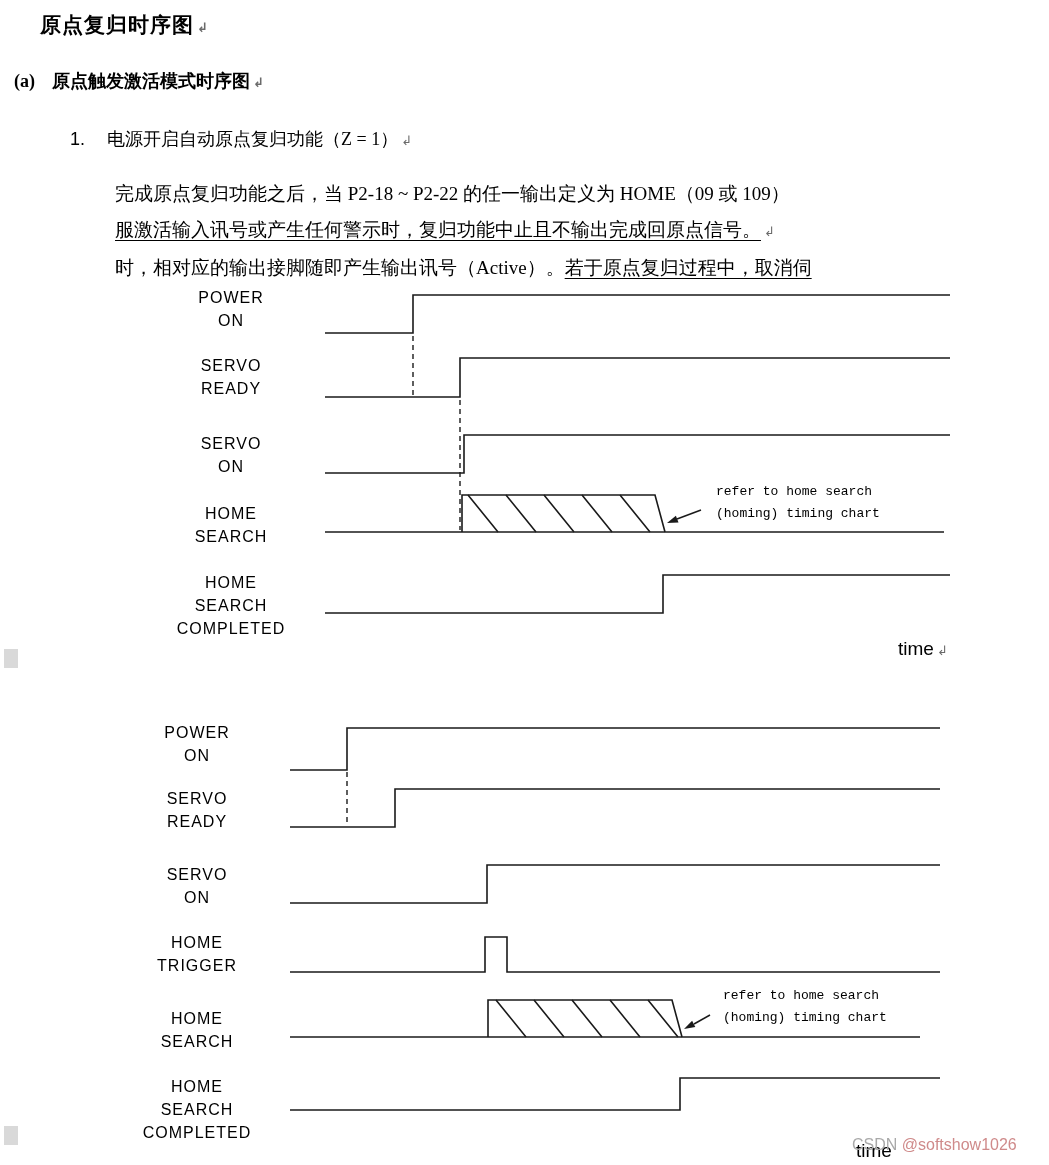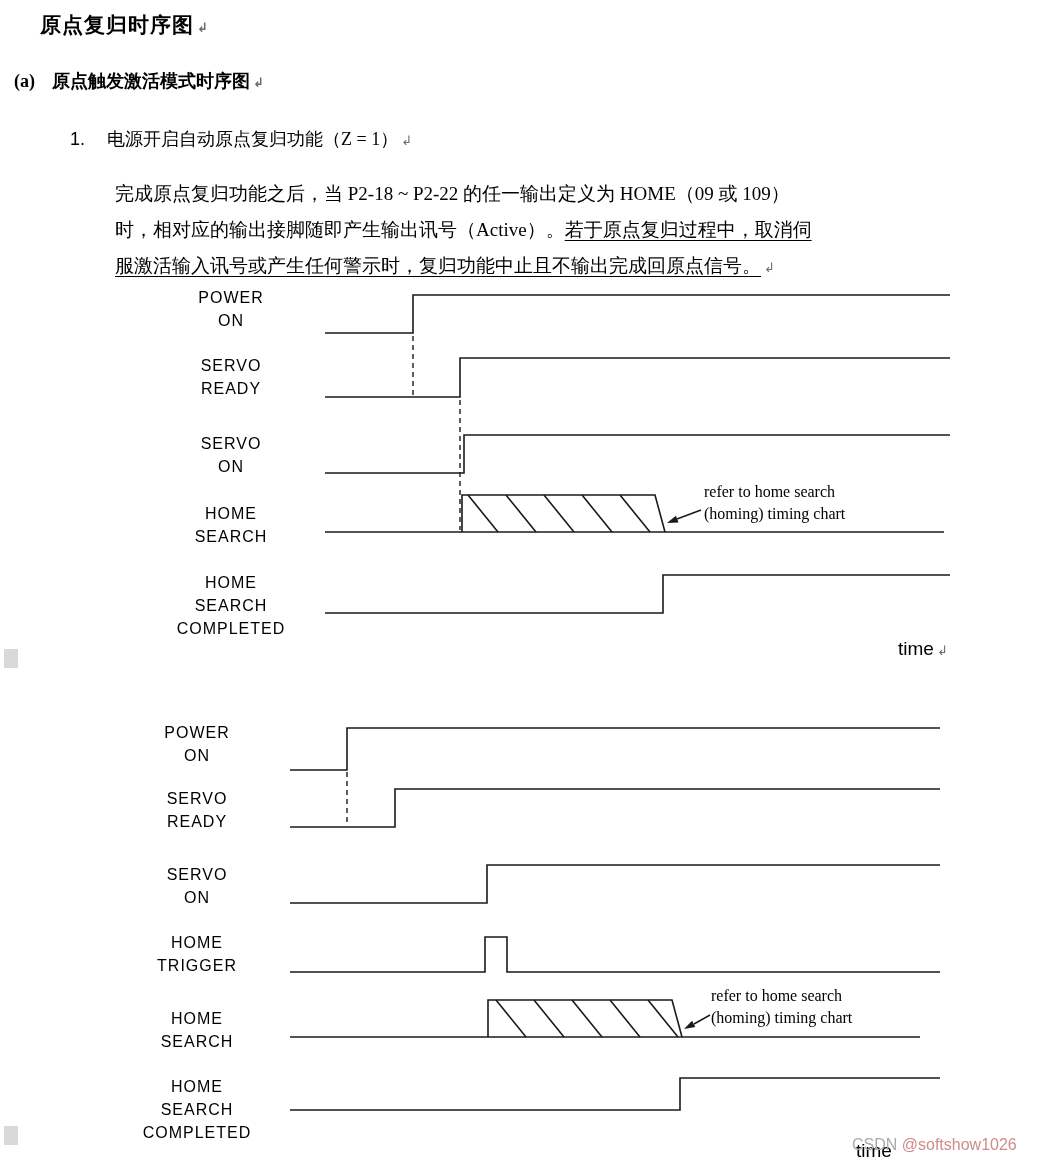--- a/index.html
+++ b/index.html
@@ -10,21 +10,21 @@
   .h2{font-size:18px;font-weight:bold;}
   .numline{font-size:18px;}
   .marker{display:inline-block;}
   .marker-a{width:38px;font-weight:bold;}
   .marker-n{width:37px;font-family:"Liberation Sans","DejaVu Sans",sans-serif;}
   .body-text{font-size:19px;line-height:36px;}
   .u{text-decoration:underline;text-underline-offset:4px;}
   .eol{color:#6a6a6a;font-size:13px;margin-left:3px;font-family:"DejaVu Sans",sans-serif;}
   .sig-label{font-family:"Liberation Sans","DejaVu Sans",sans-serif;font-size:16px;
              line-height:23px;text-align:center;letter-spacing:1px;width:160px;}
-  .ann{font-family:Liberation Serif, serif;font-size:16px;line-height:22px;}
+  .ann{font-family:Liberation Mono, monospace;font-size:13px;line-height:22px;margin-left:12px;}
   .time{font-family:"Liberation Sans","DejaVu Sans",sans-serif;font-size:19px;margin-top:27px;}
   .watermark{font-family:"Liberation Sans","DejaVu Sans",sans-serif;font-size:16px;}
   .wm-gray{color:#a9a9a9;}
   .wm-red{color:#cf8a8a;}
   .gray-box{background:#d9d9d9;width:14px;height:19px;}
   svg.overlay{position:absolute;left:0;top:0;pointer-events:none;}
   svg.overlay path{fill:none;stroke:#1a1a1a;stroke-width:1.6;}
   svg.overlay path.dash{stroke-dasharray:5 4;stroke-width:1.4;}
   svg.overlay polygon{fill:#1a1a1a;stroke:none;}
 </style>
@@ -70,24 +70,24 @@
 
   <div class="abs numline" style="left:70px;top:127px;">
     <span class="marker marker-n">1.</span><span>电源开启自动原点复归功能（Z = 1）</span><span class="eol">↲</span>
   </div>
 
   <div class="abs body-text" style="left:115px;top:176px;width:890px;">
     <div>
       <span>完成原点复归功能之后，当 P2-18 ~ P2-22 的任一输出定义为 HOME（09 或 109）</span>
     </div>
     <div>
-      <span>时，相对应的输出接脚随即产生输出讯号（Active）。</span><span class="u">若于原点复归过程中，取消伺</span>
+      <span class="u">服激活输入讯号或产生任何警示时，复归功能中止且不输出完成回原点信号。</span><span class="eol">↲</span>
     </div>
     <div>
-      <span class="u">服激活输入讯号或产生任何警示时，复归功能中止且不输出完成回原点信号。</span><span class="eol">↲</span>
+      <span>时，相对应的输出接脚随即产生输出讯号（Active）。</span><span class="u">若于原点复归过程中，取消伺</span>
     </div>
   </div>
 
   <div class="abs sig-label" style="left:151px;top:286px;">
     <div>POWER</div>
     <div>ON</div>
   </div>
   <div class="abs sig-label" style="left:151px;top:354px;">
     <div>SERVO</div>
     <div>READY</div>

